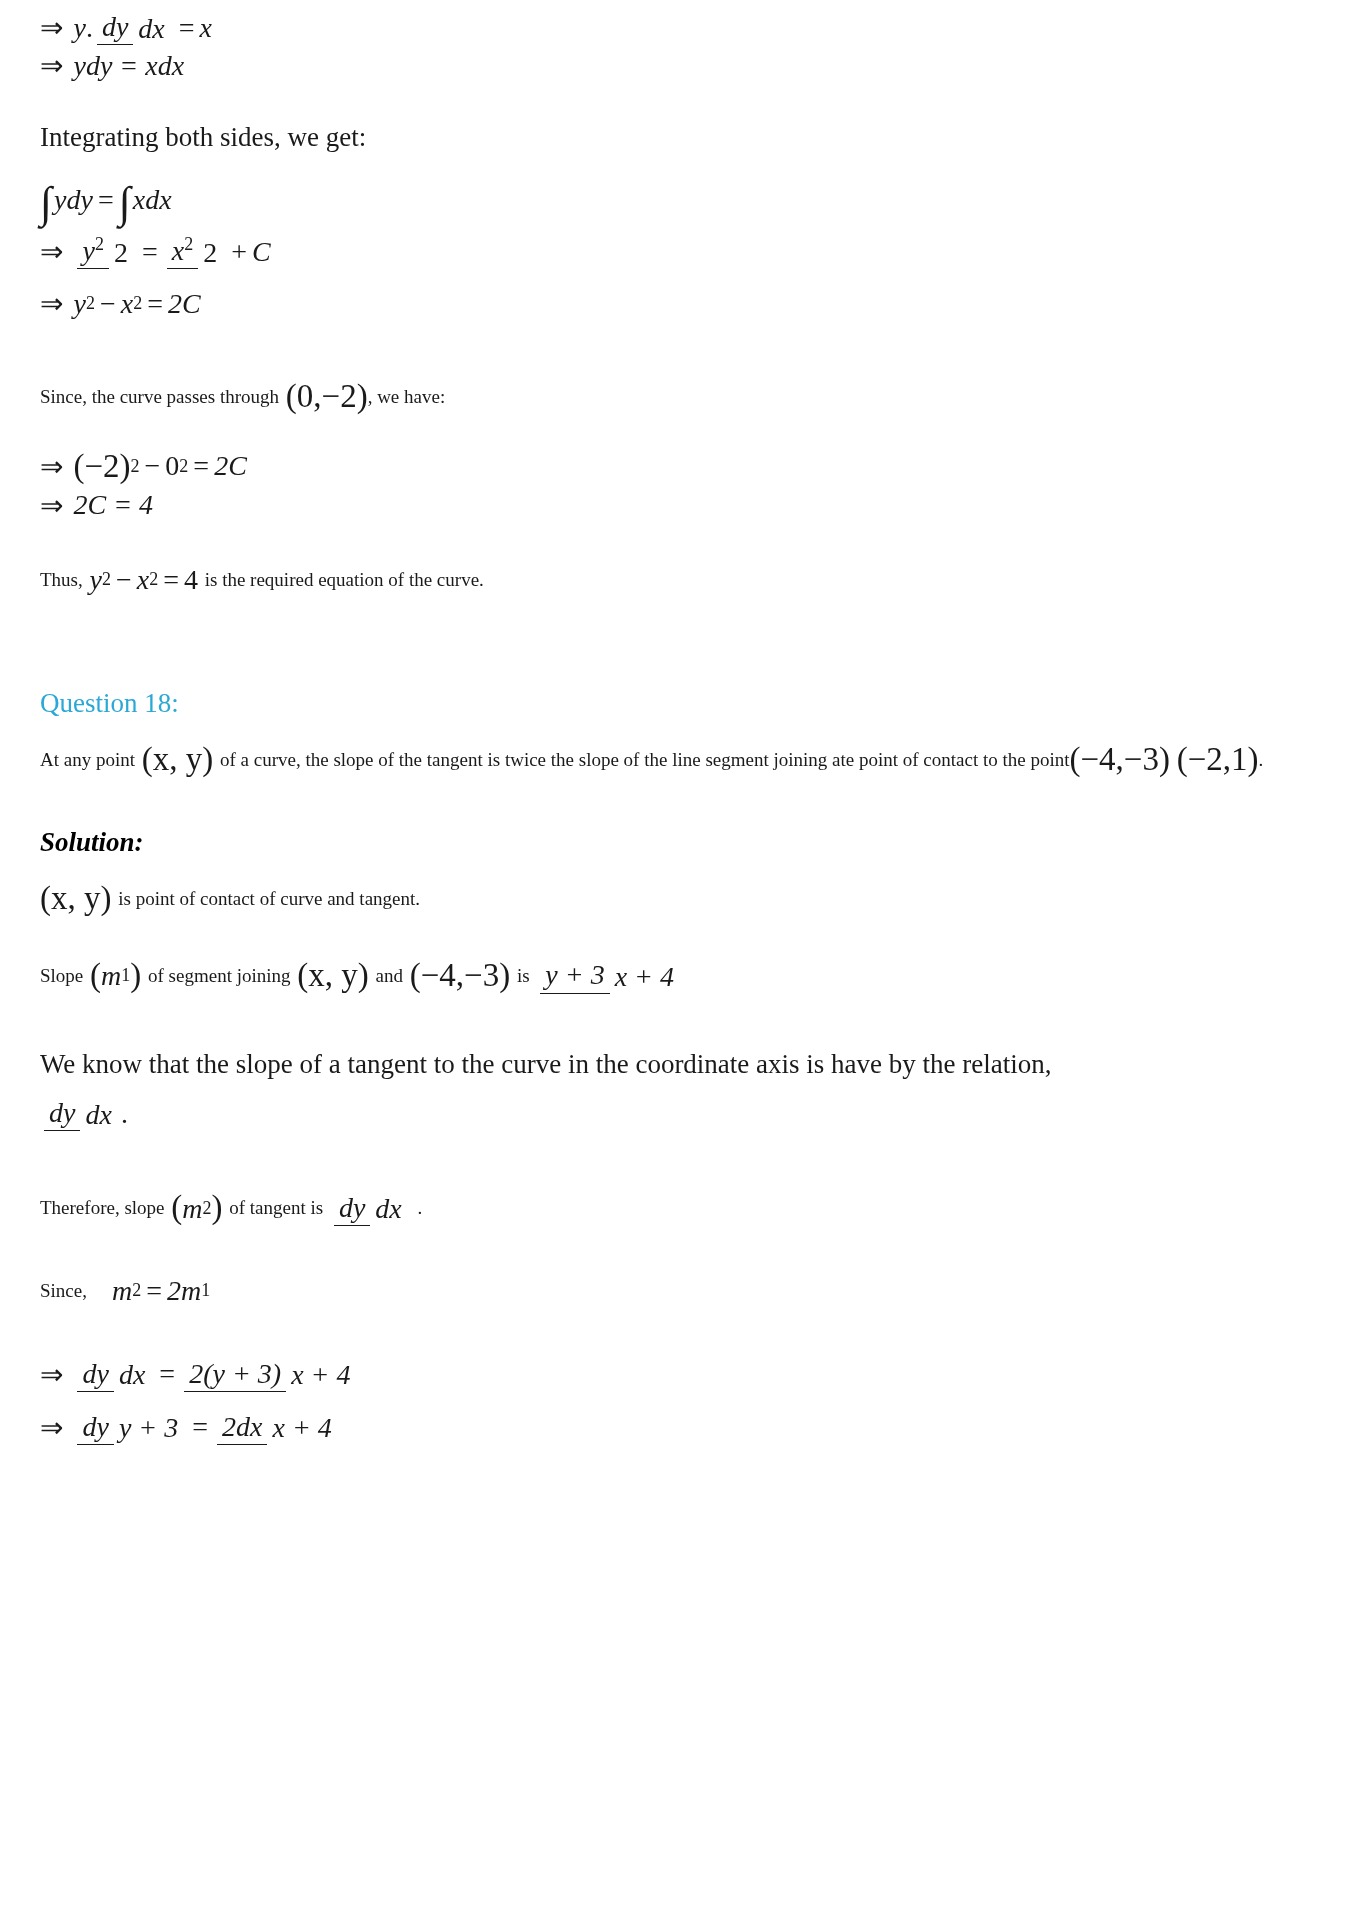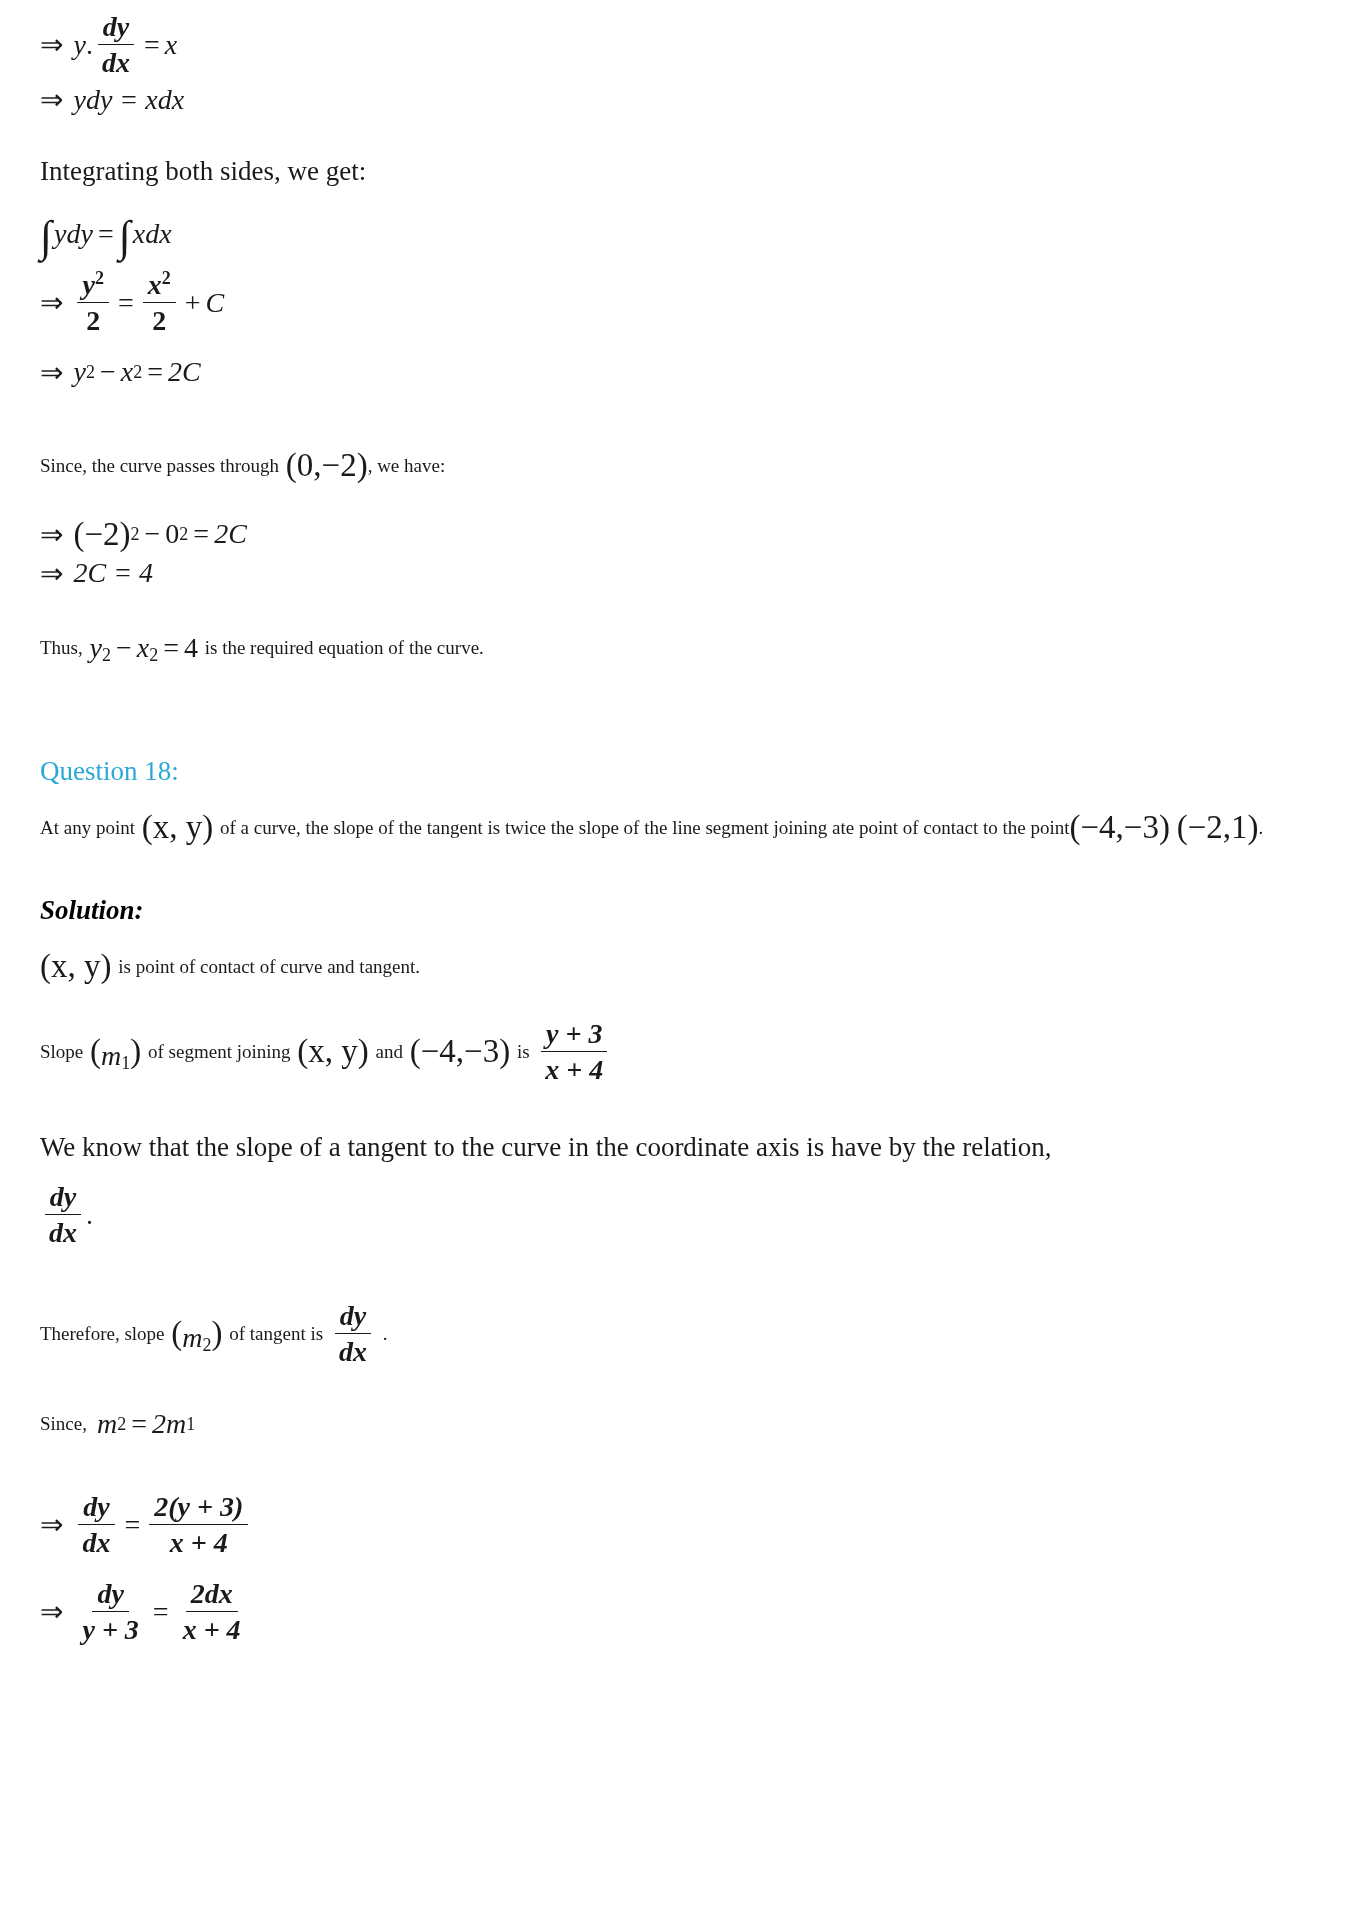--- a/index.html
+++ b/index.html
@@ -58,41 +58,39 @@
   }
   .sub {
     font-size: 18px;
     vertical-align: sub;
     font-style: normal;
   }
 
   
   .frac {
     display: inline-flex;
-    flex-direction: column;
     align-items: center;
     vertical-align: middle;
     margin: 0 4px;
     font-size: 26px;
-    font-weight: bold;
   }
   .frac .num {
     padding: 0 5px 1px 5px;
     border-bottom: 1.6px solid #1a1a1a;
     line-height: 1.18;
     white-space: nowrap;
   }
   .frac .den {
     padding: 1px 5px 0 5px;
     line-height: 1.18;
     white-space: nowrap;
   }
   .inline-math {
     display: inline-flex;
-    align-items: flex-end;
+    align-items: center;
     vertical-align: middle;
   }
   .intsym {
     font-size: 44px;
     font-family: "Liberation Serif", serif;
     line-height: 0.6;
     position: relative;
     top: 3px;
     margin-right: 2px;
   }
@@ -306,21 +304,21 @@
     <span class="frac">
       <span class="num mi">dy</span>
       <span class="den mi">dx</span>
     </span>
     <span class="txt">.</span>
   </p>
 
   <div class="gap-md"></div>
 
   <div class="mathrow">
-    <span class="txt" style="margin-right:10px;">Since,</span>
+    <span class="txt" style="margin-right:25px;">Since,</span>
     <span class="mi">m</span>
       <span class="sub">2</span>
     <span class="mo">=</span>
     <span class="mi">2m</span>
       <span class="sub">1</span>
   </div>
 
   <div class="gap-lg"></div>
 
   <div class="mathrow">

